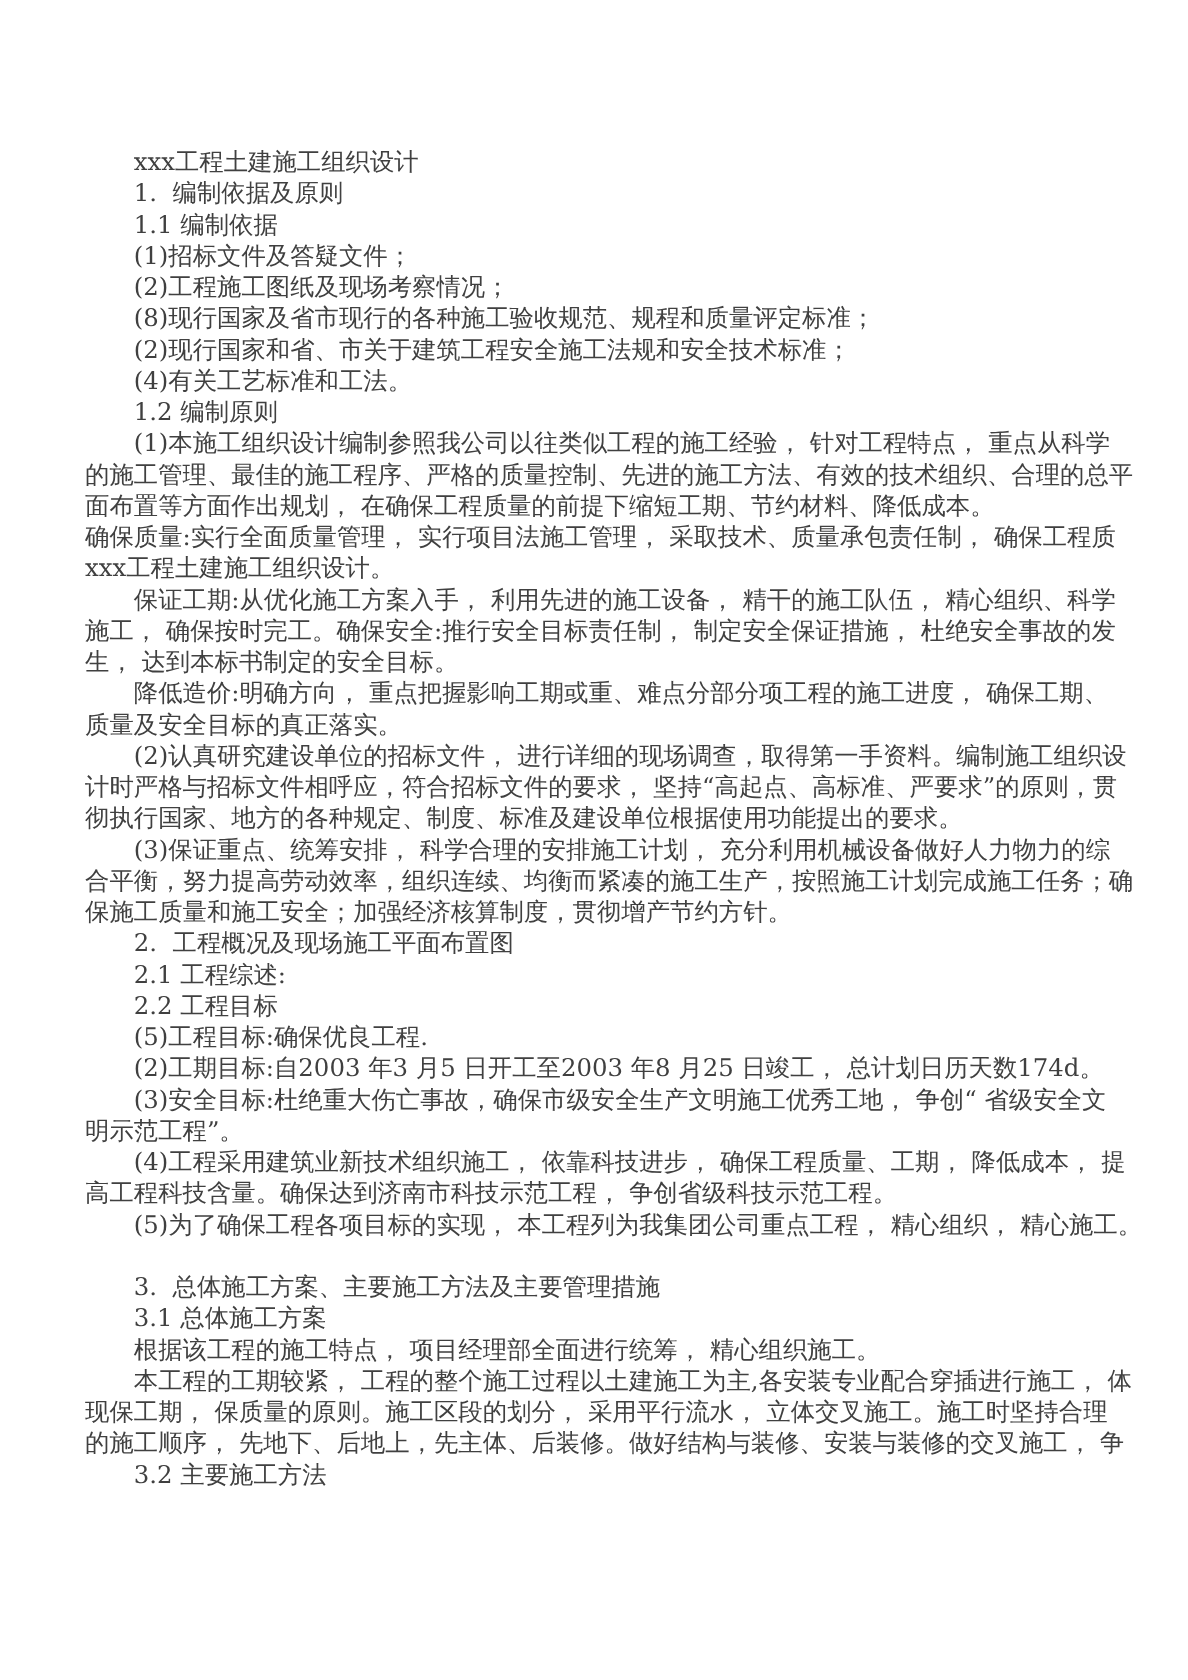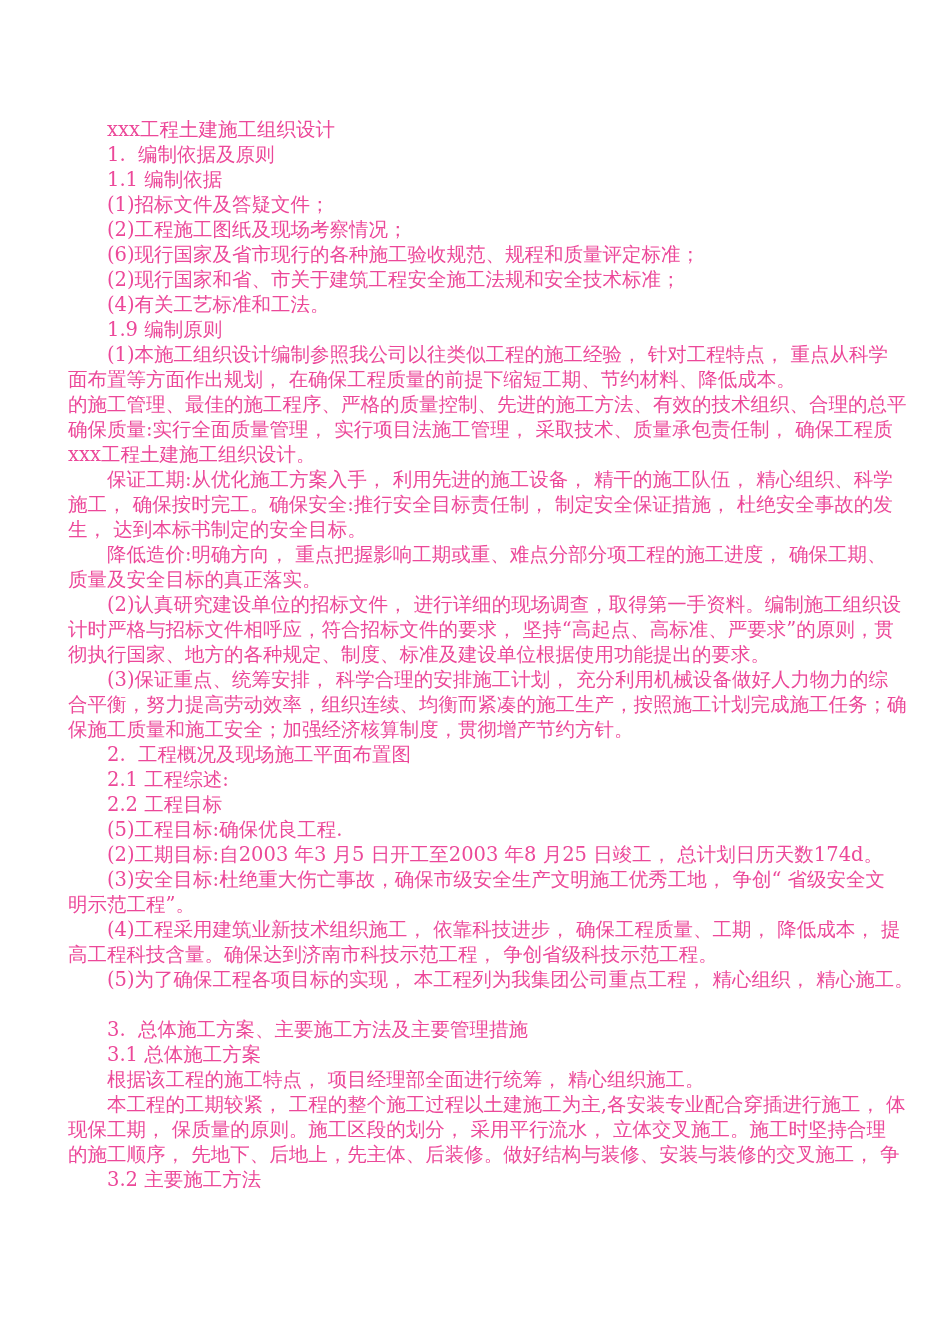--- a/index.html
+++ b/index.html
@@ -3,21 +3,21 @@
 <meta charset="utf-8">
 <style>
   html, body { margin: 0; padding: 0; background: #ffffff; }
   .page {
     position: relative;
     width: 950px;
     height: 1344px;
     background: #ffffff;
     overflow: hidden;
     font-family: "DejaVu Serif", "Liberation Serif", serif;
-    color: #ec4899;
+    color: #404040;
   }
   .textblock {
     position: absolute;
     left: 68px;
     top: 117px;
     width: 824px;
   }
   .line {
     height: 25px;
     line-height: 25px;
@@ -30,27 +30,27 @@
 </head>
 <body>
 
 <div class="page">
   <div class="textblock" id="textblock">
       <div class="line ind">xxx工程土建施工组织设计</div>
       <div class="line ind">1.  编制依据及原则</div>
       <div class="line ind">1.1 编制依据</div>
       <div class="line ind">(1)招标文件及答疑文件；</div>
       <div class="line ind">(2)工程施工图纸及现场考察情况；</div>
-      <div class="line ind">(6)现行国家及省市现行的各种施工验收规范、规程和质量评定标准；</div>
+      <div class="line ind">(8)现行国家及省市现行的各种施工验收规范、规程和质量评定标准；</div>
       <div class="line ind">(2)现行国家和省、市关于建筑工程安全施工法规和安全技术标准；</div>
       <div class="line ind">(4)有关工艺标准和工法。</div>
-      <div class="line ind">1.9 编制原则</div>
+      <div class="line ind">1.2 编制原则</div>
       <div class="line ind">(1)本施工组织设计编制参照我公司以往类似工程的施工经验， 针对工程特点， 重点从科学</div>
+      <div class="line">的施工管理、最佳的施工程序、严格的质量控制、先进的施工方法、有效的技术组织、合理的总平</div>
       <div class="line">面布置等方面作出规划， 在确保工程质量的前提下缩短工期、节约材料、降低成本。</div>
-      <div class="line">的施工管理、最佳的施工程序、严格的质量控制、先进的施工方法、有效的技术组织、合理的总平</div>
       <div class="line">确保质量:实行全面质量管理， 实行项目法施工管理， 采取技术、质量承包责任制， 确保工程质</div>
       <div class="line">xxx工程土建施工组织设计。</div>
       <div class="line ind">保证工期:从优化施工方案入手， 利用先进的施工设备， 精干的施工队伍， 精心组织、科学</div>
       <div class="line">施工， 确保按时完工。确保安全:推行安全目标责任制， 制定安全保证措施， 杜绝安全事故的发</div>
       <div class="line">生， 达到本标书制定的安全目标。</div>
       <div class="line ind">降低造价:明确方向， 重点把握影响工期或重、难点分部分项工程的施工进度， 确保工期、</div>
       <div class="line">质量及安全目标的真正落实。</div>
       <div class="line ind">(2)认真研究建设单位的招标文件， 进行详细的现场调查，取得第一手资料。编制施工组织设</div>
       <div class="line">计时严格与招标文件相呼应，符合招标文件的要求， 坚持“高起点、高标准、严要求”的原则，贯</div>
       <div class="line">彻执行国家、地方的各种规定、制度、标准及建设单位根据使用功能提出的要求。</div>

